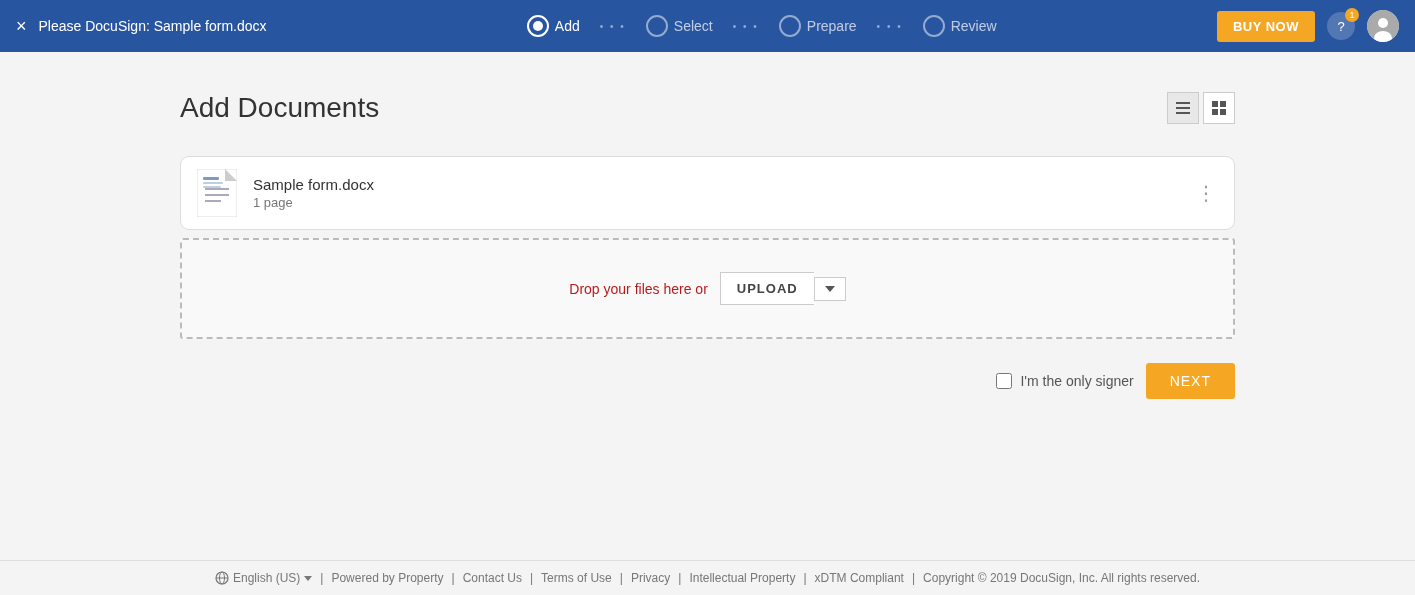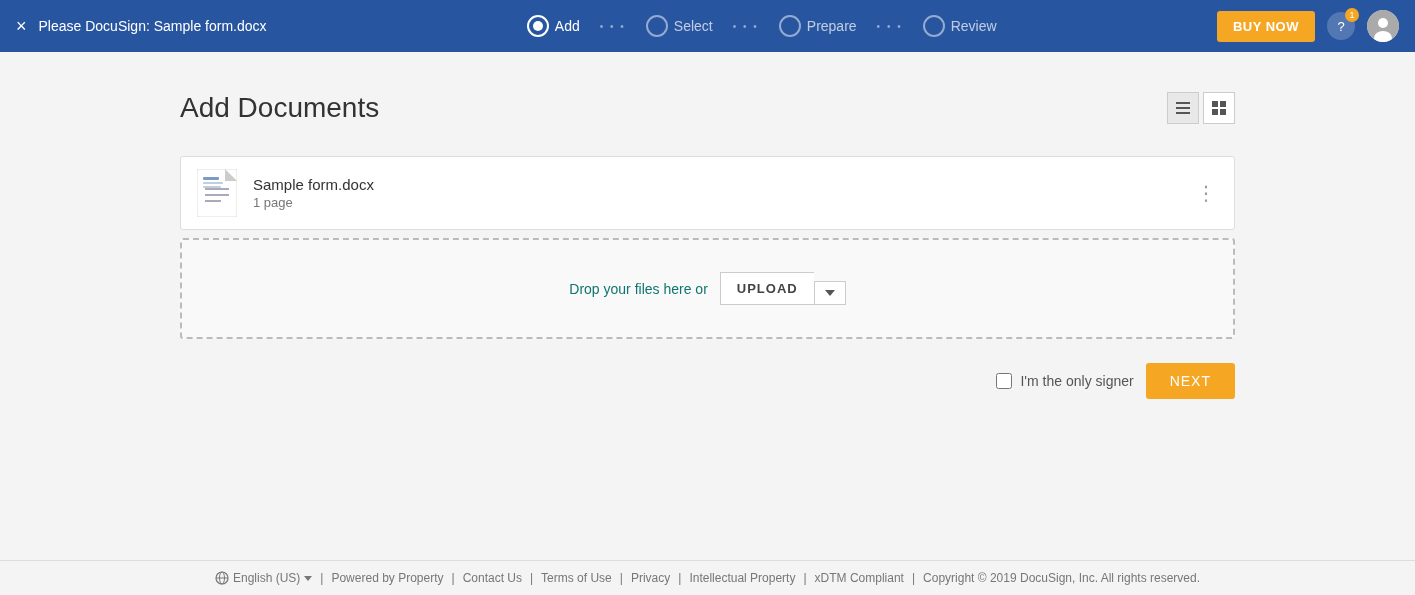--- a/index.html
+++ b/index.html
@@ -170,21 +170,21 @@
       color: #666;
     }
     .view-btn.active {
       background: #e8e8e8;
     }
 
     
     .file-item {
       background: white;
       border: 1px solid #ddd;
-      border-radius: 3px;
+      border-radius: 9px;
       padding: 12px 16px;
       display: flex;
       align-items: center;
       margin-bottom: 8px;
     }
     .file-icon {
       width: 40px;
       height: 48px;
       margin-right: 16px;
       flex-shrink: 0;
@@ -214,25 +214,25 @@
       padding: 32px;
       display: flex;
       align-items: center;
       justify-content: center;
       gap: 12px;
       margin-bottom: 24px;
       background: #f9f9f9;
     }
     .drop-text {
       font-size: 14px;
-      color: #0f766e;
+      color: #b91c1c;
     }
     .upload-btn-group {
       display: flex;
-      align-items: flex-end;
+      align-items: center;
     }
     .upload-btn {
       background: white;
       border: 1px solid #ccc;
       padding: 8px 16px;
       font-size: 13px;
       font-weight: bold;
       color: #444;
       cursor: pointer;
       letter-spacing: 1px;

